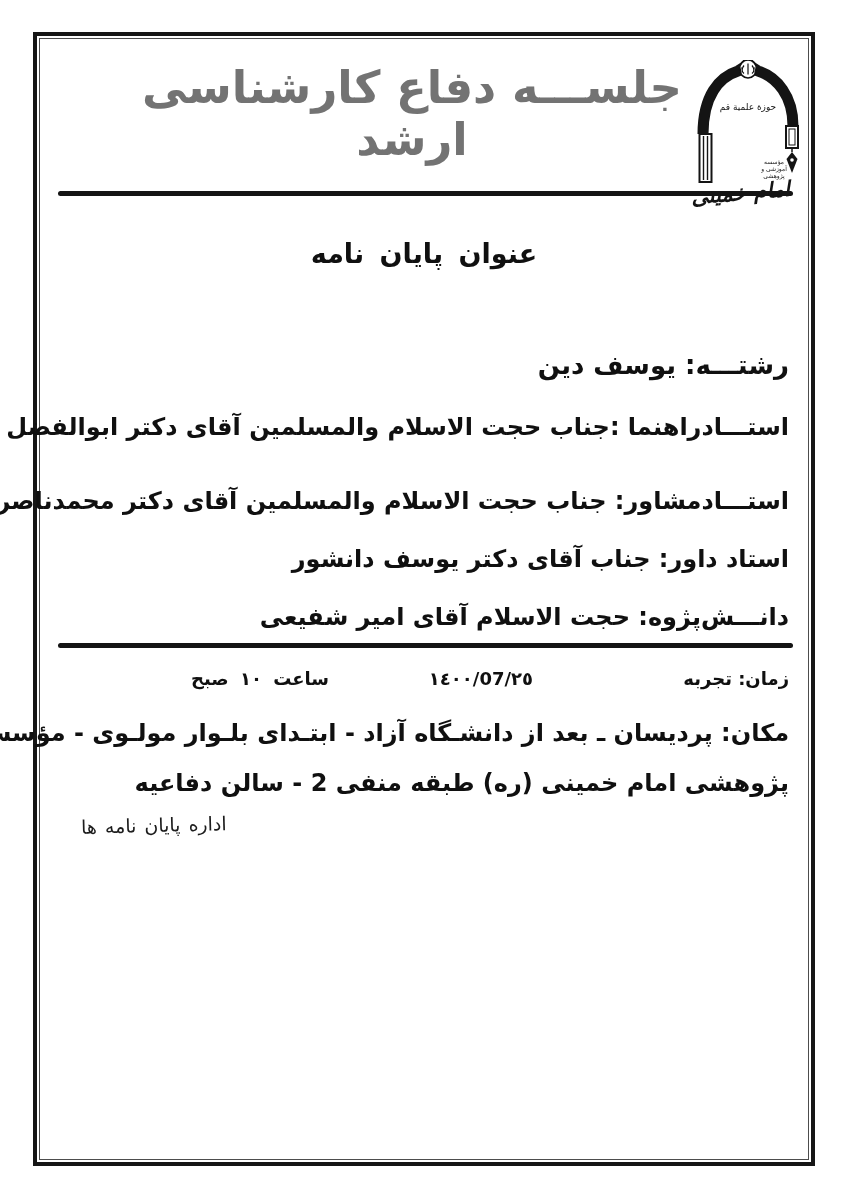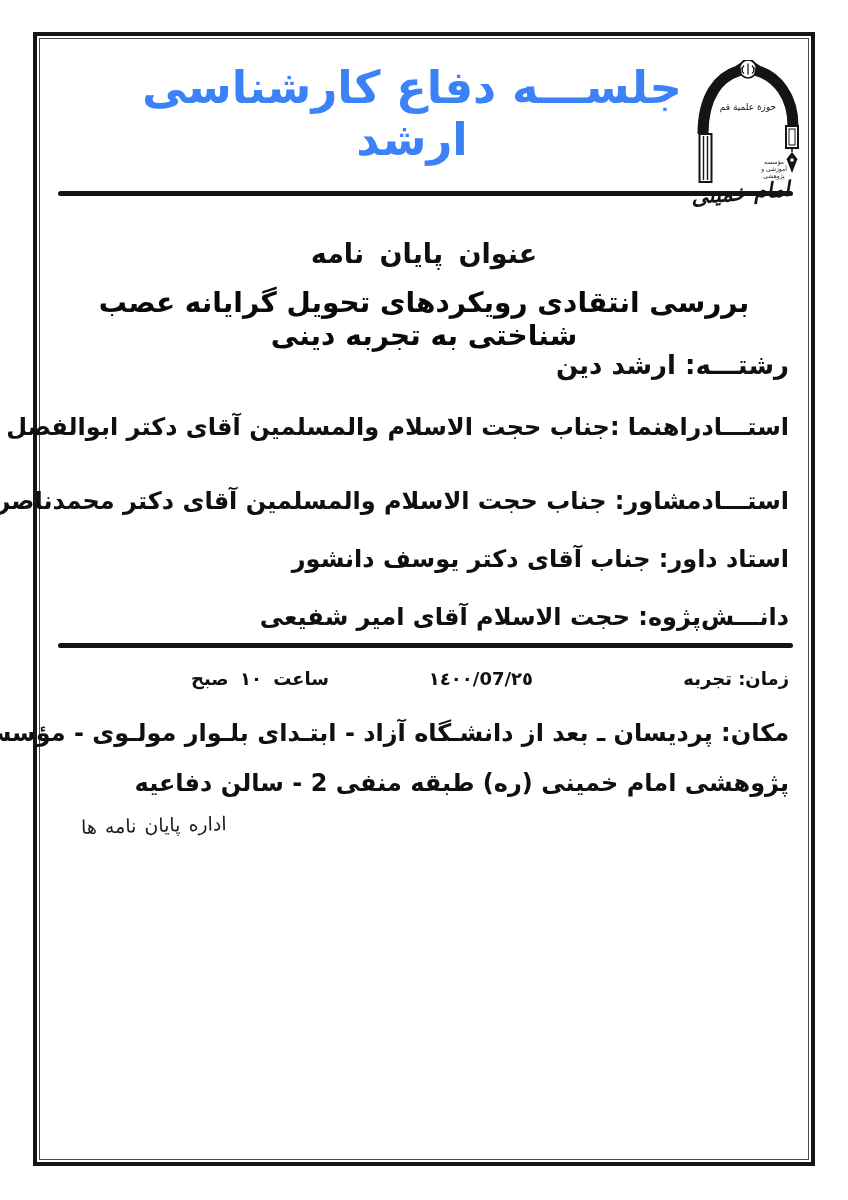--- a/index.html
+++ b/index.html
@@ -13,21 +13,21 @@
   .frame {
     position:absolute; left:33px; top:32px; width:782px; height:1134px;
     border:4px solid #161616; direction:rtl;
   }
   .inner-border {
     position:absolute; inset:2px; border:1px solid #4d4d4d; pointer-events:none;
   }
 
   .doc-title {
     position:absolute; top:26px; left:70px; width:610px; text-align:center;
-    font-size:45px; font-weight:bold; color:#3b82f6; line-height:1.15;
+    font-size:45px; font-weight:bold; color:#737373; line-height:1.15;
   }
 
   .logo { position:absolute; top:24px; right:1px; width:124px; height:148px; }
   .logo svg { width:100%; height:100%; }
   .logo text { font-family:"DejaVu Sans", sans-serif; fill:#141414; }
 
   .divider {
     position:absolute; left:21px; width:735px; height:5px;
     background:#141414; border-radius:3px;
   }
@@ -114,22 +114,21 @@
           <text x="88" y="118" font-size="6">پژوهشی</text>
         </g>
 
         <text x="55" y="140" font-size="21" font-weight="bold" font-style="italic" text-anchor="middle" transform="rotate(-5 55 140)">امام خمینی</text>
       </svg>
     </div>
 
     <div class="divider divider-1"></div>
 
     <div class="thesis-heading">عنوان پایان نامه</div>
-    <div class="thesis-title">بررسی انتقادی رویکردهای تحویل گرایانه عصب شناختی به تجربه دینی</div>
-    <div class="field-line">رشتـــه:  ارشد دین</div>
+    <div class="field-line">رشتـــه:  یوسف دین</div>
 
     <div class="person supervisor">استـــادراهنما :جناب حجت الاسلام والمسلمین آقای دکتر ابوالفضل ساجدی</div>
     <div class="person advisor">استـــادمشاور: جناب حجت الاسلام والمسلمین آقای دکتر محمدناصر سقای بی ریا</div>
     <div class="person student">دانـــش‌پژوه: حجت الاسلام آقای امیر شفیعی</div>
     <div class="person examiner">استاد داور: جناب آقای دکتر یوسف دانشور</div>
 
     <div class="divider divider-2"></div>
 
     <div class="sched time-label">زمان: تجربه</div>
     <div class="sched defense-date">١٤٠٠/07/٢٥</div>

